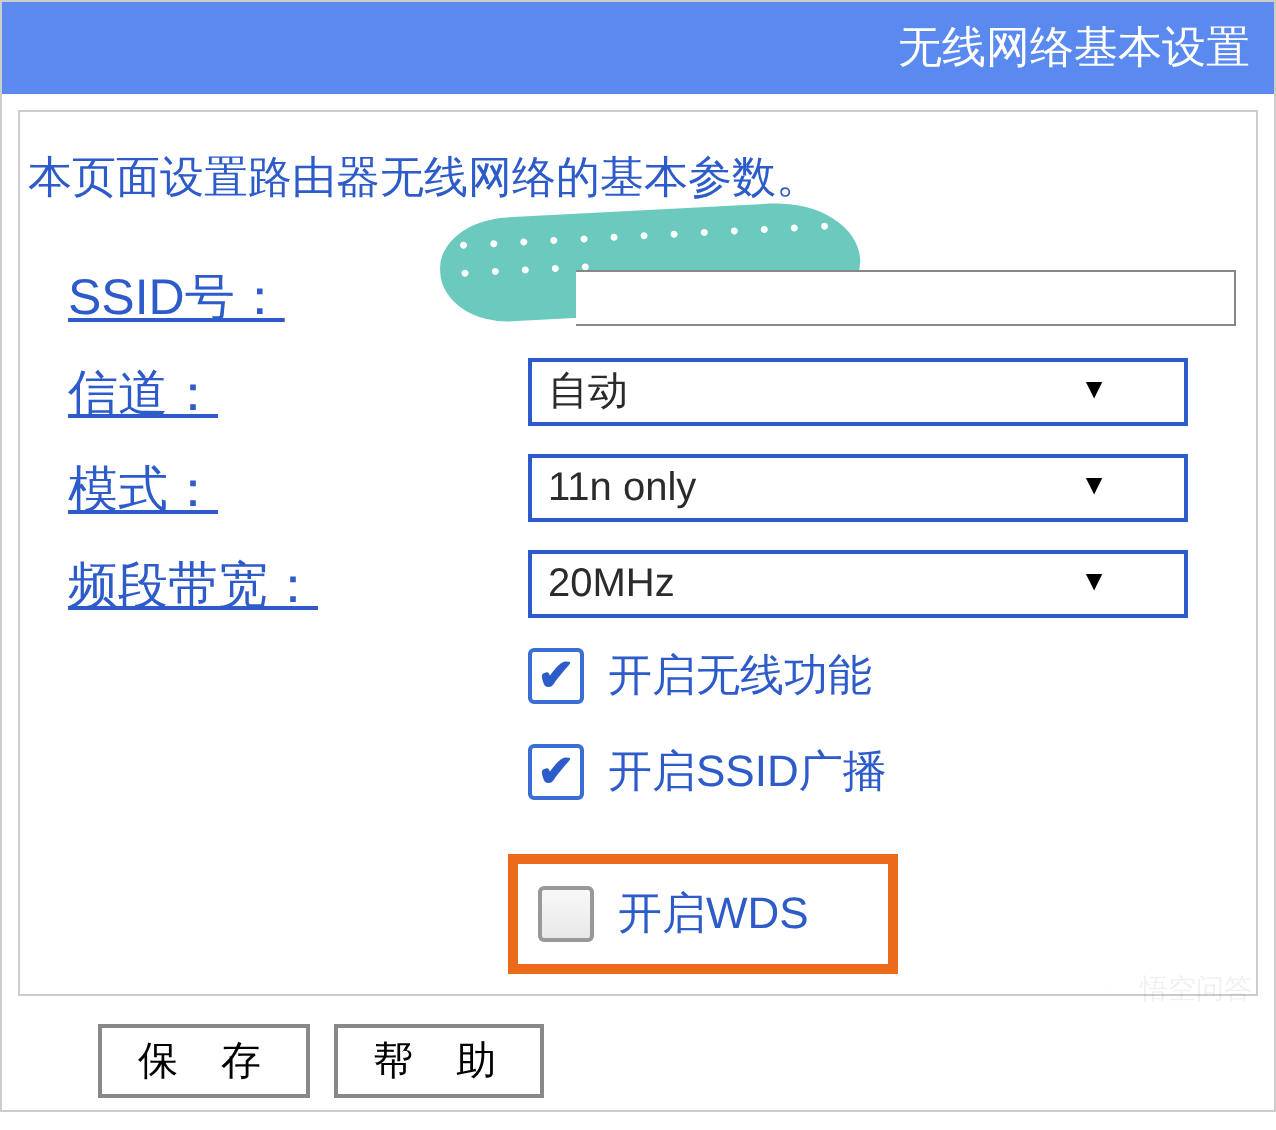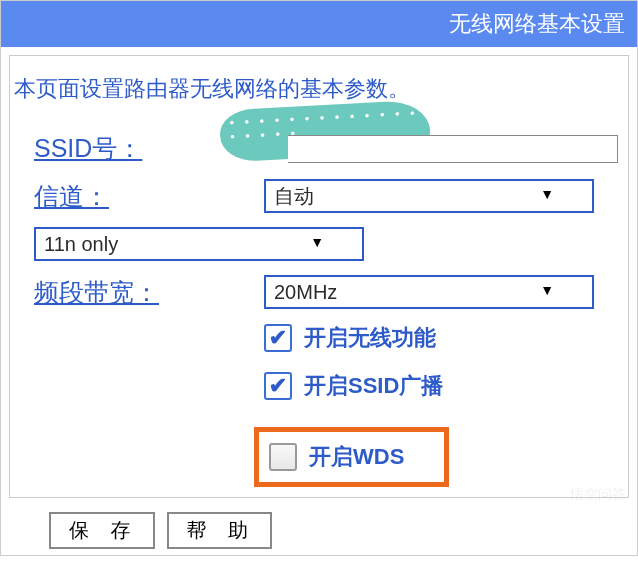--- a/index.html
+++ b/index.html
@@ -136,21 +136,20 @@
       font-weight: bold;
       line-height: 1;
     }
     .checkbox.unchecked {
       border-color: #999;
       background: linear-gradient(#f8f8f8, #e8e8e8);
     }
     .checkbox-label {
       color: #2d5bc9;
       font-size: 22px;
-      font-weight: bold;
     }
     .highlight-box {
       border: 5px solid #ec6a1c;
       display: inline-flex;
       align-items: center;
       padding: 10px 40px 10px 10px;
       margin-left: 240px;
       margin-top: 8px;
     }
     .button-bar {
@@ -205,20 +204,21 @@
       <div class="form-control">
         <div class="select-wrap">
           <select>
             <option>自动</option>
           </select>
         </div>
       </div>
     </div>
 
     <div class="form-row">
+      <div class="form-label">模式：</div>
       <div class="form-control">
         <div class="select-wrap">
           <select>
             <option>11n only</option>
           </select>
         </div>
       </div>
     </div>
 
     <div class="form-row">

